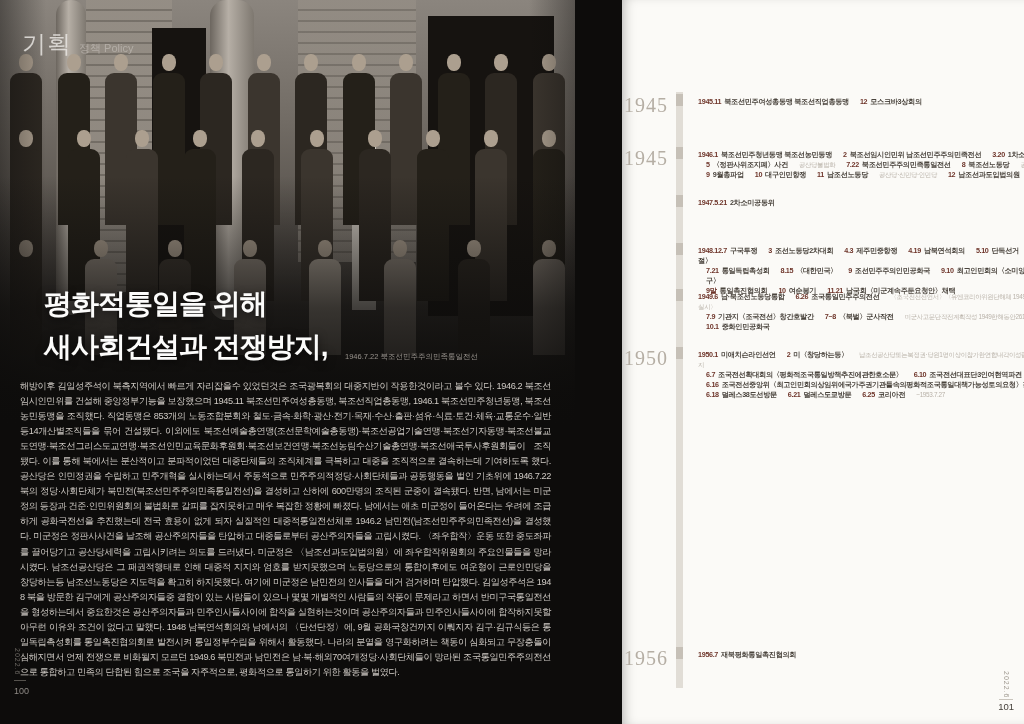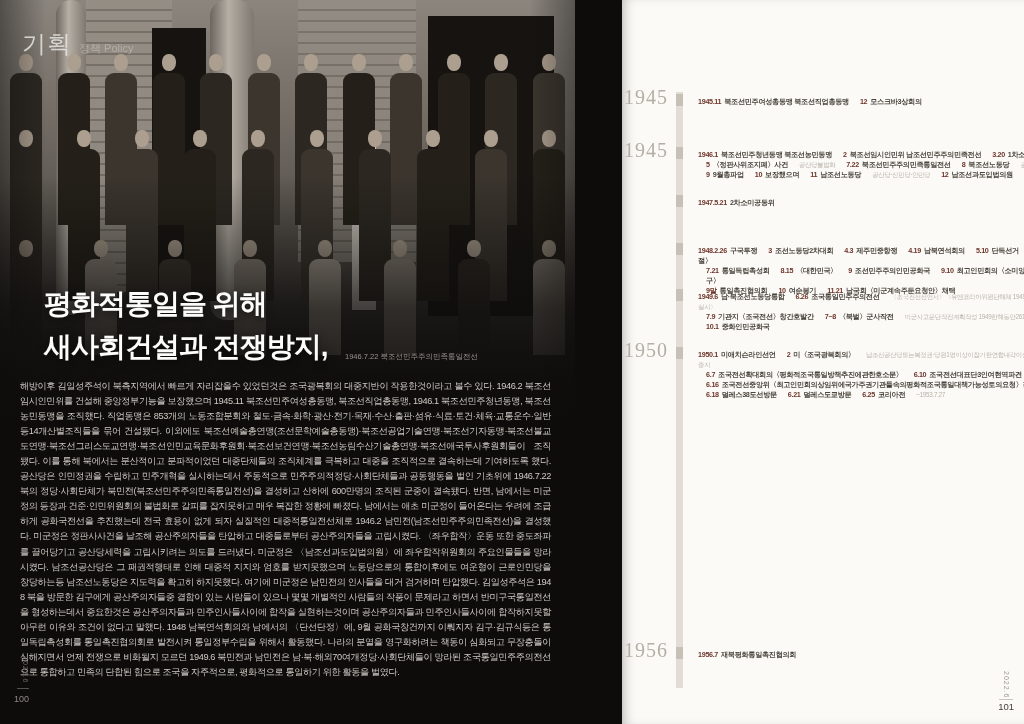--- a/index.html
+++ b/index.html
@@ -41,31 +41,31 @@
                linear-gradient(90deg,rgba(13,12,11,.45) 0%,rgba(13,12,11,0) 8%,rgba(13,12,11,0) 92%,rgba(13,12,11,.4) 100%);}
   .kicker{position:absolute;top:28px;left:22px;z-index:5;}
   .kicker .k-main{font-size:24px;color:rgba(236,233,229,.82);letter-spacing:1px;}
   .kicker .k-sub{font-size:11px;color:rgba(205,201,195,.55);margin-left:7px;}
   .title{position:absolute;top:282px;left:44px;z-index:5;font-size:28px;font-weight:bold;
     color:#fcfcfb;line-height:43px;letter-spacing:-1px;text-shadow:0 2px 8px rgba(0,0,0,.65);}
   .caption{position:absolute;top:352px;left:345px;z-index:5;font-size:7.5px;color:#98938d;letter-spacing:0;}
   .body-text{position:absolute;top:379px;left:20px;width:531px;z-index:5;
     font-size:9.2px;line-height:15.05px;letter-spacing:-0.4px;text-align:justify;
     color:#cfcac4;word-break:break-all;}
-  .foot-left{position:absolute;left:14px;bottom:20px;z-index:6;display:flex;flex-direction:column;align-items:flex-end;gap:5px;}
+  .foot-left{position:absolute;left:14px;bottom:28px;z-index:6;display:flex;flex-direction:column;align-items:flex-start;gap:5px;}
   .issue-v{writing-mode:vertical-rl;font-size:7px;color:#6b6762;letter-spacing:1px;}
   .foot-rule{width:12px;height:1px;background:#55524d;}
   .pageno-left{font-size:9px;color:#8e8a85;}
   
   .right-page{width:449px;height:724px;position:relative;background:#fbfaf7;
     box-shadow:inset 8px 0 14px -8px rgba(0,0,0,.35);}
   .tl-bar{position:absolute;left:54px;top:92px;width:7px;height:596px;background:#e1ddd6;}
   .tick{position:absolute;left:0;width:7px;height:12px;background:#c6c0b7;}
   .year{position:absolute;left:0;width:46px;text-align:right;
-    font-family:"Liberation Serif", serif;font-size:20px;color:#b5aea4;letter-spacing:1px;}
+    font-family:"Liberation Serif", serif;font-size:20px;color:#b5aea4;letter-spacing:1px;margin-top:8px;}
   .entries{position:absolute;left:76px;top:0;width:372px;}
   .tl-section{position:absolute;left:0;width:372px;}
   .tl-line{font-size:7.2px;line-height:10px;letter-spacing:-0.35px;color:#46413b;white-space:normal;}
   .tl-line + .tl-line{padding-left:8px;}
   .d{color:#6e352a;font-weight:bold;margin-right:3px;}
   .t{margin-right:11px;font-weight:bold;color:#4a443d;}
   .n{color:#b9b2a9;font-size:6.4px;margin-right:11px;font-weight:normal;}
   .foot-right{position:absolute;right:10px;bottom:12px;display:flex;flex-direction:column;align-items:center;gap:1px;}
   .issue-v2{writing-mode:vertical-rl;font-size:7px;color:#a09a91;letter-spacing:1px;}
   .foot-rule2{width:14px;height:1px;background:#c9c4bc;}
@@ -152,37 +152,37 @@
       <div class="tick" style="top: 255px;"></div>
       <div class="tick" style="top: 555px;"></div>
     </div>
   <div class="entries">
       <div class="tl-section" style="top: 97px;">
         <div class="tl-line"><span class="d">1945.11</span><span class="t">북조선민주여성총동맹 북조선직업총동맹</span><span class="d">12</span><span class="t">모스크바3상회의</span></div>
       </div>
       <div class="tl-section" style="top: 150px;">
         <div class="tl-line"><span class="d">1946.1</span><span class="t">북조선민주청년동맹 북조선농민동맹</span><span class="d">2</span><span class="t">북조선임시인민위 남조선민주주의민족전선</span><span class="d">3.20</span><span class="t">1차소미공동위</span></div>
         <div class="tl-line"><span class="d">5</span><span class="t">〈정판사위조지폐〉사건</span><span class="n">공산당불법화</span><span class="d">7.22</span><span class="t">북조선민주주의민족통일전선</span><span class="d">8</span><span class="t">북조선노동당</span><span class="n">공산당·신민당</span></div>
-        <div class="tl-line"><span class="d">9</span><span class="t">9월총파업</span><span class="d">10</span><span class="t">보장했으며</span><span class="d">11</span><span class="t">남조선노동당</span><span class="n">공산당·신민당·인민당</span><span class="d">12</span><span class="t">남조선과도입법의원</span></div>
+        <div class="tl-line"><span class="d">9</span><span class="t">9월총파업</span><span class="d">10</span><span class="t">대구인민항쟁</span><span class="d">11</span><span class="t">남조선노동당</span><span class="n">공산당·신민당·인민당</span><span class="d">12</span><span class="t">남조선과도입법의원</span></div>
       </div>
       <div class="tl-section" style="top: 198px;">
         <div class="tl-line"><span class="d">1947.5.21</span><span class="t">2차소미공동위</span></div>
       </div>
       <div class="tl-section" style="top: 246px;">
-        <div class="tl-line"><span class="d">1948.2.26</span><span class="t">구국투쟁</span><span class="d">3</span><span class="t">조선노동당2차대회</span><span class="d">4.3</span><span class="t">제주민중항쟁</span><span class="d">4.19</span><span class="t">남북연석회의</span><span class="d">5.10</span><span class="t">단독선거</span><span class="d">7.17</span><span class="t">〈제헌절〉</span></div>
+        <div class="tl-line"><span class="d">1948.12.7</span><span class="t">구국투쟁</span><span class="d">3</span><span class="t">조선노동당2차대회</span><span class="d">4.3</span><span class="t">제주민중항쟁</span><span class="d">4.19</span><span class="t">남북연석회의</span><span class="d">5.10</span><span class="t">단독선거</span><span class="d">7.17</span><span class="t">〈제헌절〉</span></div>
         <div class="tl-line"><span class="d">7.21</span><span class="t">통일독립촉성회</span><span class="d">8.15</span><span class="t">〈대한민국〉</span><span class="d">9</span><span class="t">조선민주주의인민공화국</span><span class="d">9.10</span><span class="t">최고인민회의〈소미양군동시철거요구〉</span></div>
         <div class="tl-line"><span class="d">9말</span><span class="t">통일촉진협의회</span><span class="d">10</span><span class="t">여순봉기</span><span class="d">11.21</span><span class="t">남국회〈미군계속주둔요청안〉채택</span></div>
       </div>
       <div class="tl-section" style="top: 292px;">
         <div class="tl-line"><span class="d">1949.6</span><span class="t">남·북조선노동당통합</span><span class="d">6.26</span><span class="t">조국통일민주주의전선</span><span class="n">〈조국전선선언서〉〈유엔코리아위원단해체 1949.9전조선총선거실시〉</span></div>
         <div class="tl-line"><span class="d">7.9</span><span class="t">기관지〈조국전선〉창간호발간</span><span class="d">7~8</span><span class="t">〈북벌〉군사작전</span><span class="n">미군사고문단작전계획작성 1949한해동안2617회무력충돌</span></div>
         <div class="tl-line"><span class="d">10.1</span><span class="t">중화인민공화국</span></div>
       </div>
       <div class="tl-section" style="top: 350px;">
-        <div class="tl-line"><span class="d">1950.1</span><span class="t">미애치슨라인선언</span><span class="d">2</span><span class="t">미〈조국광복회의〉</span><span class="n">남조선공산당또는북정권·당원1명이상이참가한연합내각이성립될경우(원조)중지</span></div>
+        <div class="tl-line"><span class="d">1950.1</span><span class="t">미애치슨라인선언</span><span class="d">2</span><span class="t">미〈창당하는등〉</span><span class="n">남조선공산당또는북정권·당원1명이상이참가한연합내각이성립될경우(원조)중지</span></div>
         <div class="tl-line"><span class="d">6.7</span><span class="t">조국전선확대회의〈평화적조국통일방책추진에관한호소문〉</span><span class="d">6.10</span><span class="t">조국전선대표단3인여현역파견</span></div>
         <div class="tl-line"><span class="d">6.16</span><span class="t">조국전선중앙위〈최고인민회의상임위에국가주권기관들속의평화적조국통일대책가능성토의요청〉결정서채택</span></div>
         <div class="tl-line"><span class="d">6.18</span><span class="t">덜레스38도선방문</span><span class="d">6.21</span><span class="t">덜레스도쿄방문</span><span class="d">6.25</span><span class="t">코리아전</span><span class="n">~1953.7.27</span></div>
       </div>
       <div class="tl-section" style="top: 650px;">
         <div class="tl-line"><span class="d">1956.7</span><span class="t">재북평화통일촉진협의회</span></div>
       </div>
     </div>
   <div class="foot-right">
     <span class="issue-v2">2022.6</span>

